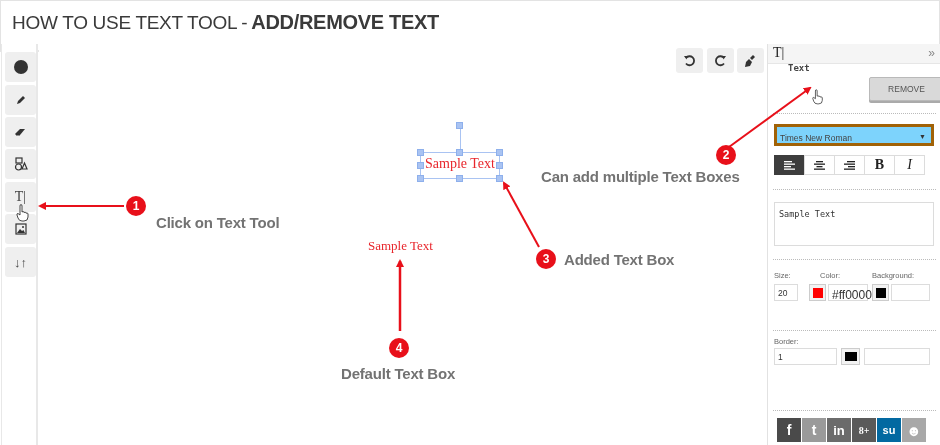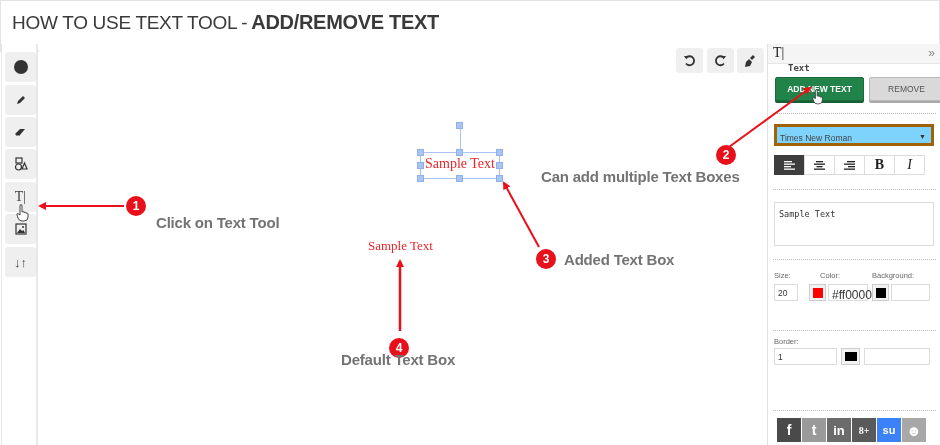--- a/index.html
+++ b/index.html
@@ -127,21 +127,20 @@
     </svg>
 </div>
 
 <div class="panel">
   <div class="panel-head">
     <span class="t-icon">T|</span>
     <span class="label">Text</span>
     <span class="collapse">»</span>
   </div>
 
-  <div class="btn-add">ADD NEW TEXT</div>
   <div class="btn-remove">REMOVE</div>
 
   <div class="dotted" style="top:69px;"></div>
 
   <div class="font-select">
     <span>Times New Roman</span>
     <span class="caret">▼</span>
   </div>
 
   <div class="align-group">
@@ -210,21 +209,21 @@
   </div>
   <div class="social" style="left:34px; background:#9a9a9a;">
     <span>t</span>
   </div>
   <div class="social" style="left:59px; background:#6b6b6b; font-size:13px;">
     <span>in</span>
   </div>
   <div class="social" style="left:84px; background:#5a5a5a; font-size:10px; font-family:'Liberation Serif', serif;">
     <span>8+</span>
   </div>
-  <div class="social" style="left:109px; background:#3b82f6; font-size:11px;">
+  <div class="social" style="left:109px; background:#0369a1; font-size:11px;">
     <span>su</span>
   </div>
   <div class="social" style="left:134px; background:#a8a8a8; font-size:15px;">
     <span>☻</span>
   </div>
 </div>
 
 <svg style="position:absolute;left:812px;top:88px;" width="12" height="18" viewBox="0 0 14 18">
   <path d="M4 2 Q4 0.5 5 0.5 Q6 0.5 6 2 L6 8 L7 7.5 Q8 7.5 8 8.5 L9 8.2 Q10 8.2 10 9.2 L11 9 Q12 9 12 10 L12 13 Q12 17 8 17 L6 17 Q3 17 2 14 L1 11 Q0.5 9.5 2 9.5 L4 11 Z" fill="#fff" stroke="#333" stroke-width="0.9"></path>
 </svg>
@@ -264,13 +263,13 @@
 <div class="badge" style="left:126px; top:196px;">1</div>
 <span class="ann-text" style="left:156px; top:214px;text-align:center;">Click on Text Tool</span>
 
 <div class="badge" style="left:716px; top:145px;">2</div>
 <span class="ann-text" style="left:541px; top:168px;">Can add multiple Text Boxes</span>
 
 <div class="badge" style="left:536px; top:249px;">3</div>
 <span class="ann-text" style="left:564px; top:251px;">Added Text Box</span>
 
 <div class="badge" style="left:389px; top:338px;">4</div>
-<span class="ann-text" style="left:341px; top:351px;">Default Text Box</span>
+<span class="ann-text" style="left:341px; top:365px;">Default Text Box</span>
 
 </body></html>

